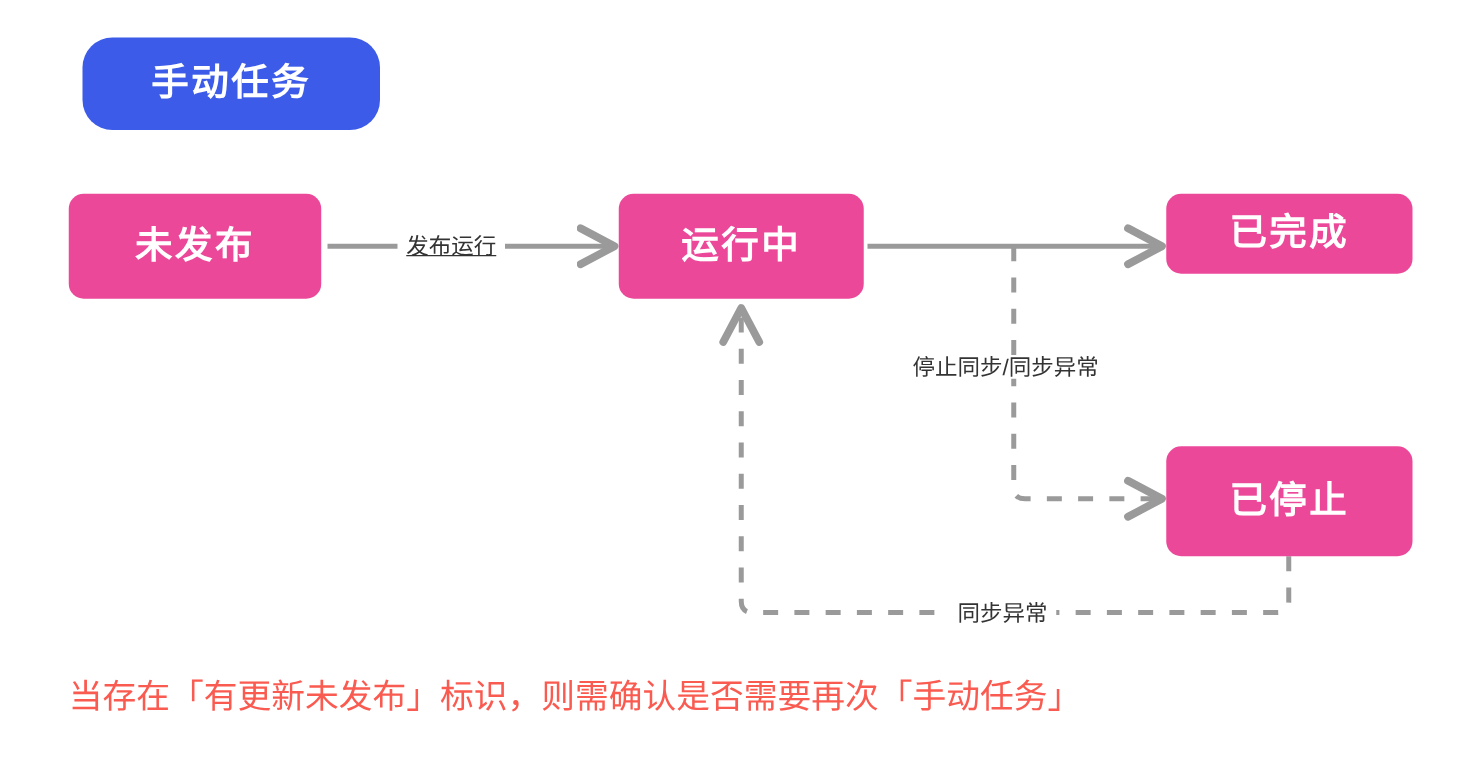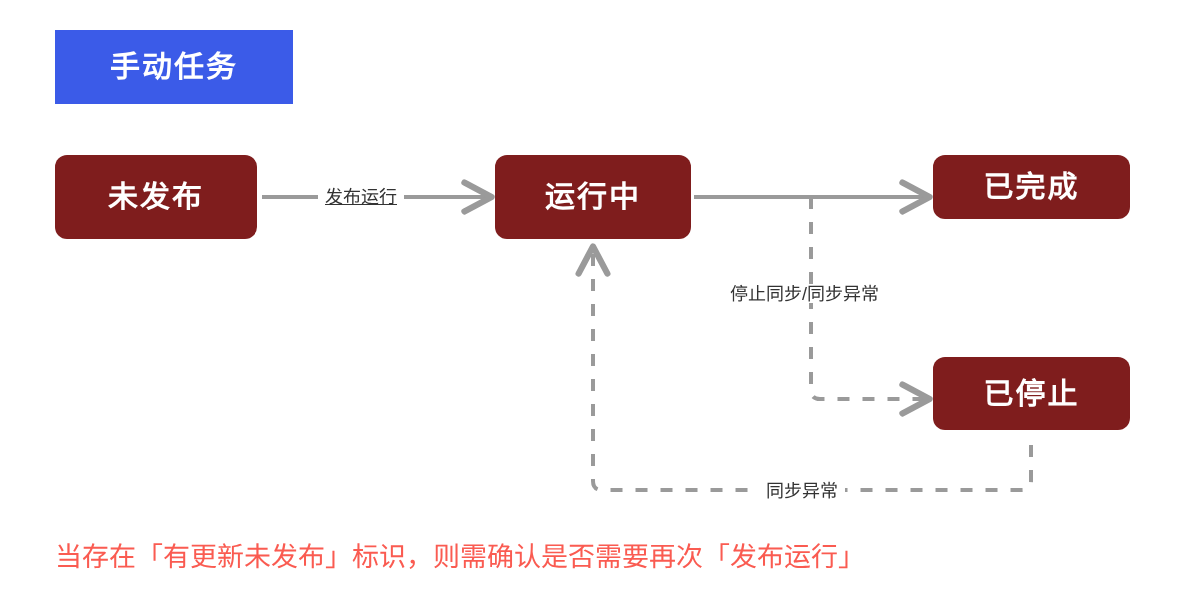--- a/index.html
+++ b/index.html
@@ -20,64 +20,64 @@
   #diagram-canvas {
     position: absolute;
     inset: 0;
     width: 1184px;
     height: 610px;
   }
 
   
   .badge {
     position: absolute;
-    left: 55px;
+    left: 66px;
     top: 30px;
     width: 238px;
     height: 74px;
-    border-radius: 0;
+    border-radius: 24px;
     background: #3b5be8;
     display: flex;
     align-items: center;
     justify-content: center;
     box-sizing: border-box;
   }
   .badge-label {
     color: #ffffff;
     font-size: 30px;
     font-weight: bold;
     letter-spacing: 2px;
     line-height: 1;
     white-space: nowrap;
   }
 
   
   .state-node {
     position: absolute;
     border-radius: 12px;
-    background: #7f1d1d;
+    background: #ec4899;
     display: flex;
     align-items: center;
     justify-content: center;
     box-sizing: border-box;
     z-index: 3;
   }
   .state-label {
     color: #ffffff;
     font-size: 30px;
     font-weight: bold;
     letter-spacing: 2px;
     line-height: 1;
     white-space: nowrap;
   }
 
   #node-unpublished { left: 55px;  top: 155px; width: 202px; height: 84px; }
   #node-running     { left: 495px; top: 155px; width: 196px; height: 84px; }
   #node-completed   { left: 933px; top: 155px; width: 197px; height: 64px; }
-  #node-stopped     { left: 933px; top: 357px; width: 197px; height: 73px; }
+  #node-stopped     { left: 933px; top: 357px; width: 197px; height: 88px; }
 
   
   .edge-label {
     position: absolute;
     color: #333333;
     font-size: 18px;
     line-height: 1;
     white-space: nowrap;
     background: #ffffff;
     padding: 0 7px;
@@ -149,15 +149,15 @@
   <div class="state-node" id="node-stopped">
     <span class="state-label">已停止</span>
   </div>
 
   <div class="edge-label" id="label-publish-run">发布运行</div>
 
   <div class="edge-label" id="label-stop-sync">停止同步/同步异常</div>
 
   <div class="edge-label" id="label-rerun">同步异常</div>
 
-  <div class="footnote">当存在「有更新未发布」标识，则需确认是否需要再次「发布运行」</div>
+  <div class="footnote">当存在「有更新未发布」标识，则需确认是否需要再次「手动任务」</div>
 
 </div>
 
 </body></html>

